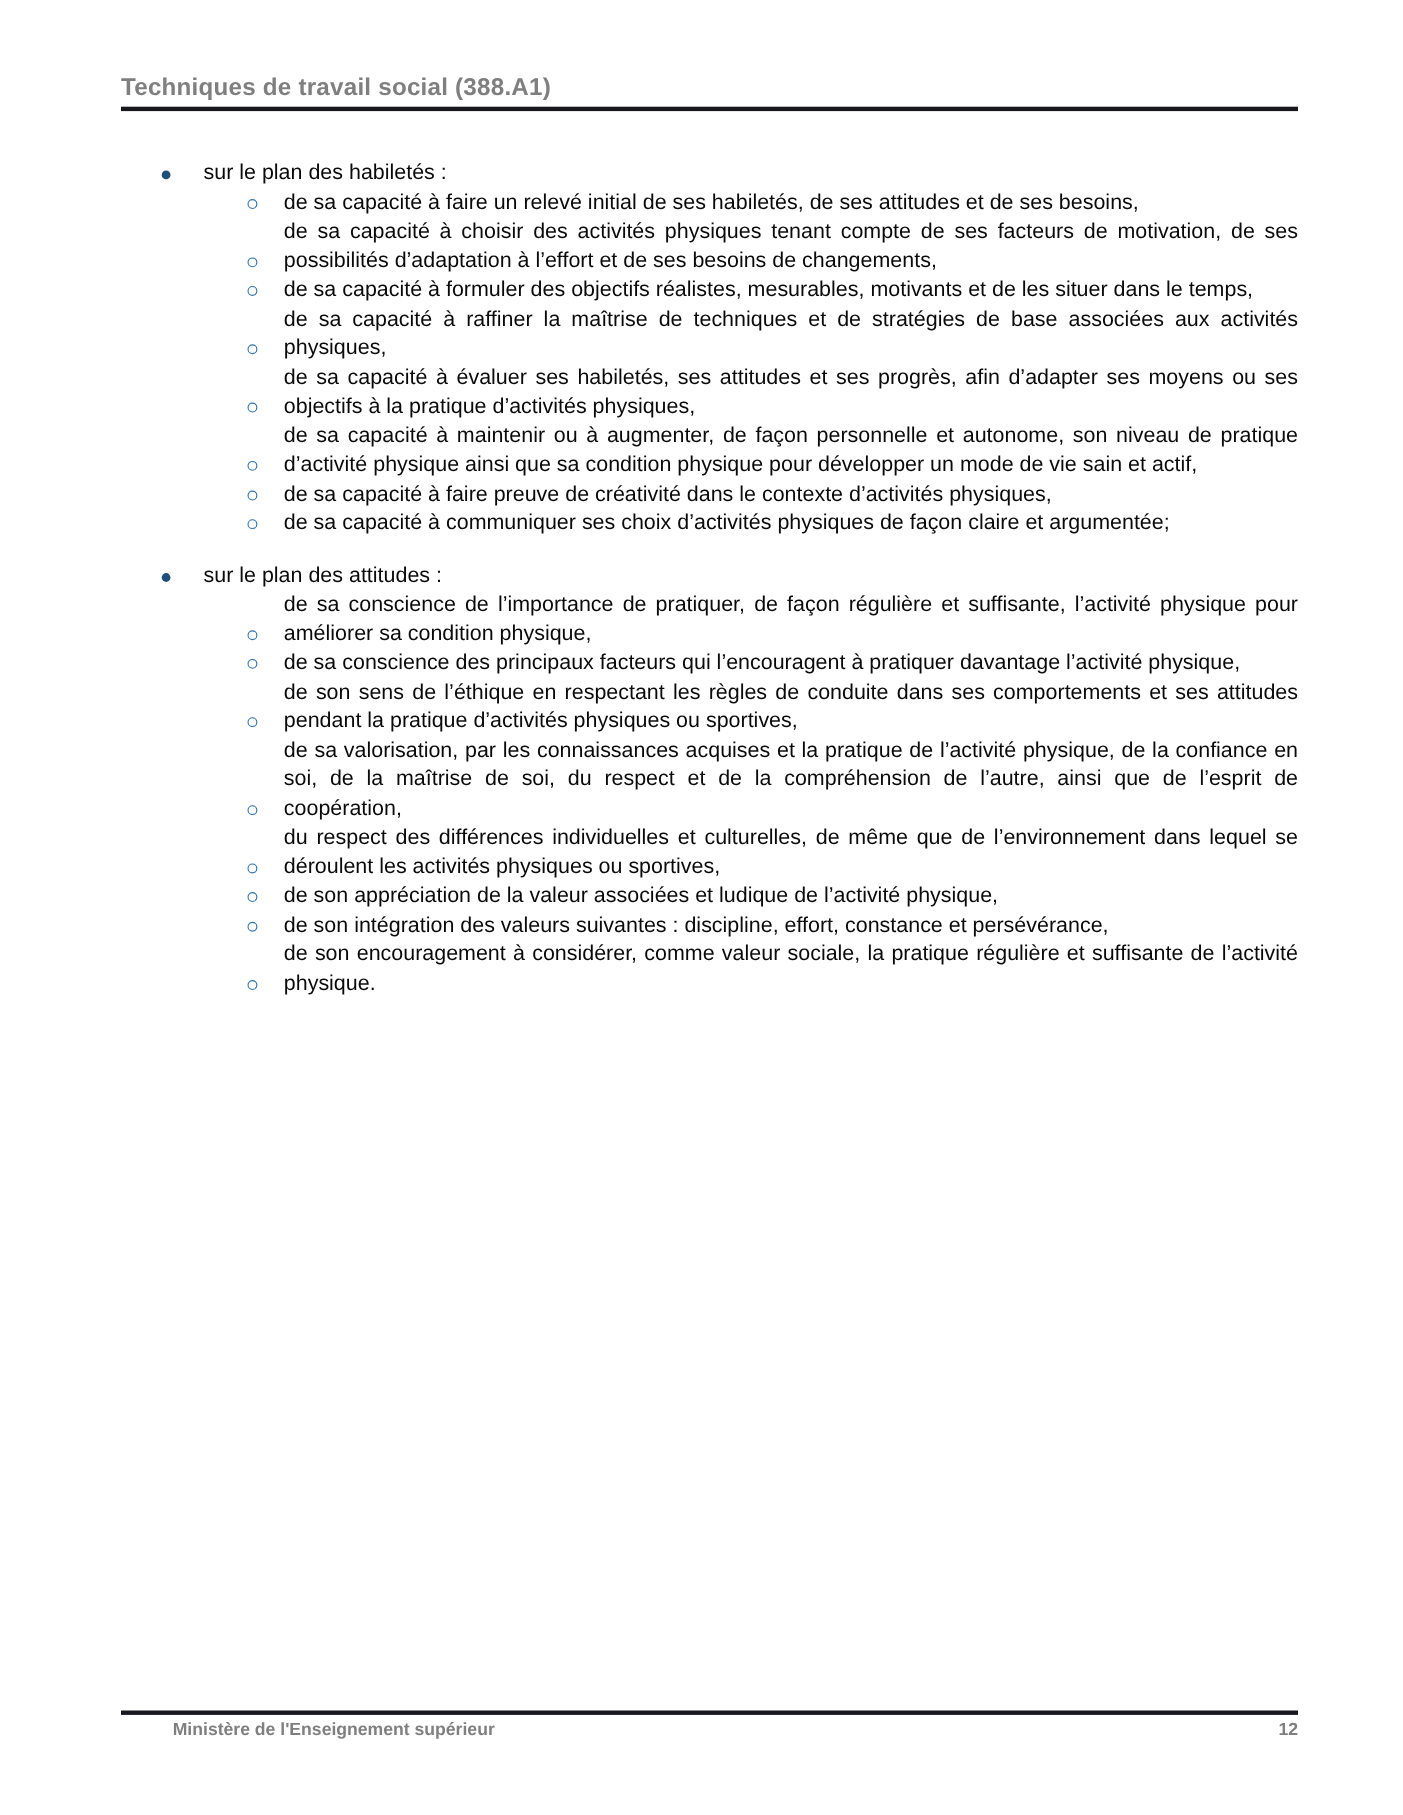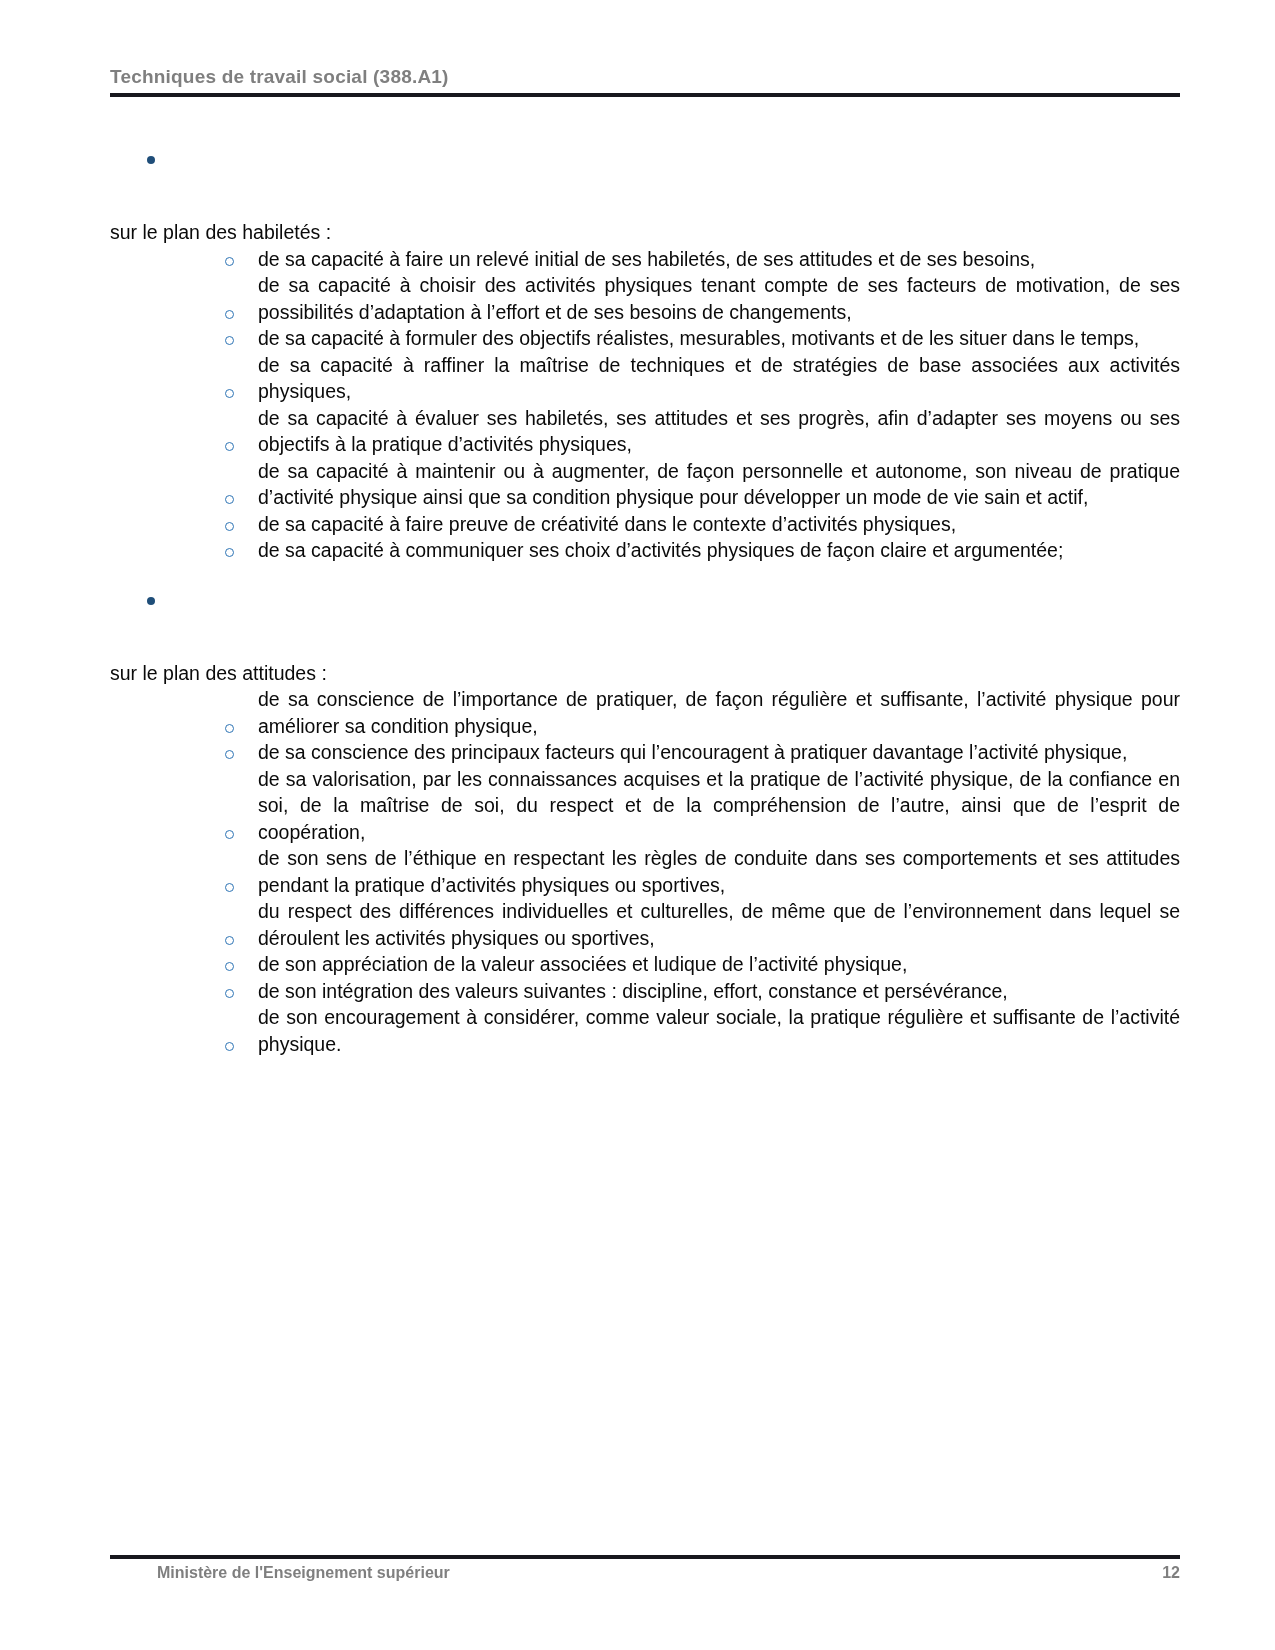--- a/index.html
+++ b/index.html
@@ -22,41 +22,41 @@
     margin: 0 auto;
   }
   
   .header {
     position: absolute;
     top: 66px;
     left: 110px;
     width: 1070px;
   }
   .header-title {
-    font-size: 19px;
+    font-size: 22px;
     font-weight: bold;
     color: var(--c-header-text);
     letter-spacing: 0.2px;
   }
   .header-rule {
     margin-top: 5px;
     height: 4px;
     background: var(--c-rule);
   }
   
   .content {
     position: absolute;
     top: 144px;
     left: 110px;
     width: 1070px;
     font-size: 19.5px;
     line-height: 26.5px;
   }
   .section + .section { margin-top: 21px; }
-  .item-l1 { display: flex; align-items: flex-start; flex-direction: column; }
+  .item-l1 { display: flex; align-items: flex-start; }
   .item-l1 .marker-cell {
     flex: 0 0 75px;
     padding-left: 37px;
   }
   .dot {
     display: inline-block;
     width: 8px; height: 8px;
     border-radius: 50%;
     background: var(--c-bullet1);
     margin-top: 9px;
@@ -154,25 +154,25 @@
         <div class="item-l2">
           <span class="marker-cell"><span class="circle"></span></span>
           <span class="item-text">de sa conscience de l’importance de pratiquer, de façon régulière et suffisante, l’activité physique pour améliorer sa condition physique,</span>
         </div>
         <div class="item-l2">
           <span class="marker-cell"><span class="circle"></span></span>
           <span class="item-text">de sa conscience des principaux facteurs qui l’encouragent à pratiquer davantage l’activité physique,</span>
         </div>
         <div class="item-l2">
           <span class="marker-cell"><span class="circle"></span></span>
-          <span class="item-text">de sa valorisation, par les connaissances acquises et la pratique de l’activité physique, de la confiance en soi, de la maîtrise de soi, du respect et de la compréhension de l’autre, ainsi que de l’esprit de coopération,</span>
+          <span class="item-text">de son sens de l’éthique en respectant les règles de conduite dans ses comportements et ses attitudes pendant la pratique d’activités physiques ou sportives,</span>
         </div>
         <div class="item-l2">
           <span class="marker-cell"><span class="circle"></span></span>
-          <span class="item-text">de son sens de l’éthique en respectant les règles de conduite dans ses comportements et ses attitudes pendant la pratique d’activités physiques ou sportives,</span>
+          <span class="item-text">de sa valorisation, par les connaissances acquises et la pratique de l’activité physique, de la confiance en soi, de la maîtrise de soi, du respect et de la compréhension de l’autre, ainsi que de l’esprit de coopération,</span>
         </div>
         <div class="item-l2">
           <span class="marker-cell"><span class="circle"></span></span>
           <span class="item-text">du respect des différences individuelles et culturelles, de même que de l’environnement dans lequel se déroulent les activités physiques ou sportives,</span>
         </div>
         <div class="item-l2">
           <span class="marker-cell"><span class="circle"></span></span>
           <span class="item-text">de son appréciation de la valeur associées et ludique de l’activité physique,</span>
         </div>
         <div class="item-l2">

